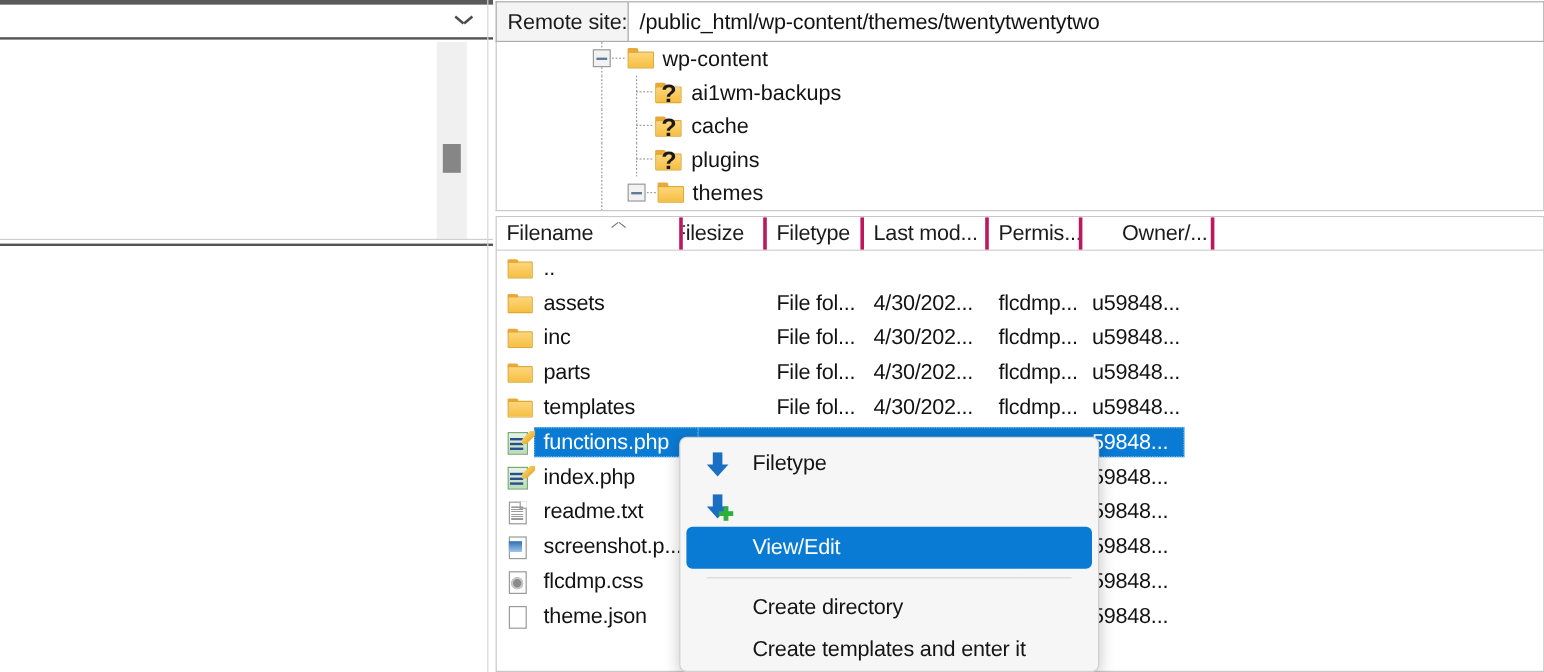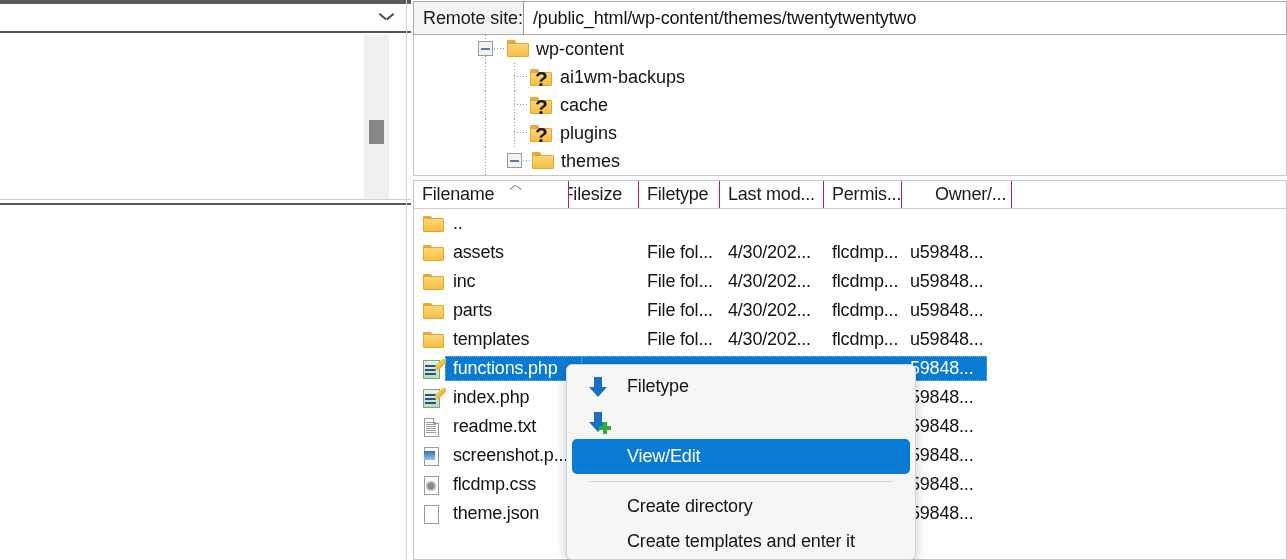--- a/index.html
+++ b/index.html
@@ -114,20 +114,21 @@
   }
 
   
   .tree {
     position: absolute; left: 2px; top: 35px;
     width: 874px; height: 141px;
     background: #ffffff;
     border: 1px solid #c8c8c8;
     border-top: none;
     overflow: hidden;
+    padding-left: 16px;
   }
   .tree-row {
     position: relative;
     height: 28px;
     display: flex; align-items: center;
     font-size: 18px; color: #131313;
     white-space: nowrap;
   }
   .tree-guide {
     position: absolute; top: 0; width: 1px; height: 28px;
@@ -183,21 +184,21 @@
     position: relative;
     height: 28px;
     background: #ffffff;
     border-bottom: 1px solid #cfcfcf;
   }
   .fl-th {
     position: absolute; top: 0; height: 27px;
     display: flex; align-items: center;
     font-size: 18px; color: #1b1b1b;
     padding-left: 8px;
-    border-right: 1px solid #be185d;
+    border-right: 3px solid #be185d;
     white-space: nowrap; overflow: hidden;
     letter-spacing: -0.2px;
   }
   .sort-arrow {
     position: absolute; top: 3px;
     width: 11px; height: 6px;
   }
   .sort-arrow:before, .sort-arrow:after {
     content: ""; position: absolute; bottom: 0;
     width: 7px; height: 1px; background: #777;

